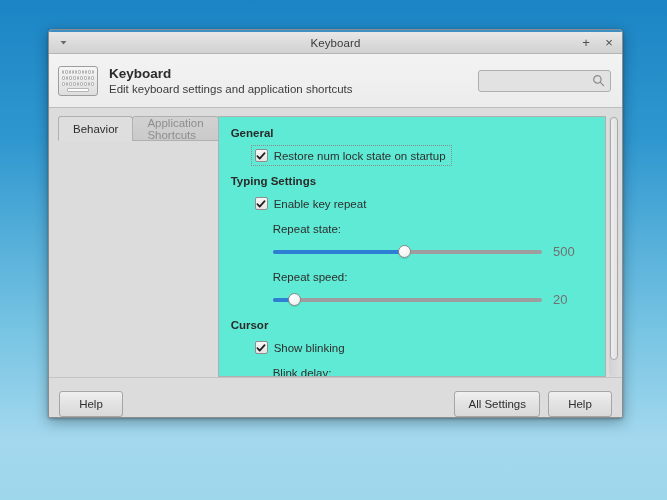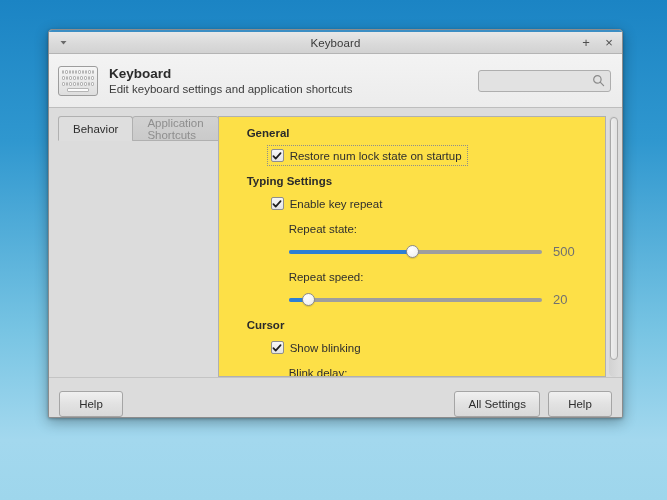--- a/index.html
+++ b/index.html
@@ -183,22 +183,22 @@
   .tab.inactive {
     background: linear-gradient(to bottom, #d2d2d2, #cacaca);
     color: #8e8e8e;
     border-bottom-color: #b0b0b0;
   }
 
   #tabpanel {
     flex: 1 1 auto;
     min-height: 0;
     border: 1px solid #b0b0b0;
-    background: #fde047;
-    padding: 10px 12px 0 28px;
+    background: #5eead4;
+    padding: 10px 12px 0 12px;
     overflow: hidden;
   }
 
   
   .group-title {
     font-size: 11.5px;
     font-weight: bold;
     color: #2b2b2b;
     margin-bottom: 7px;
   }

